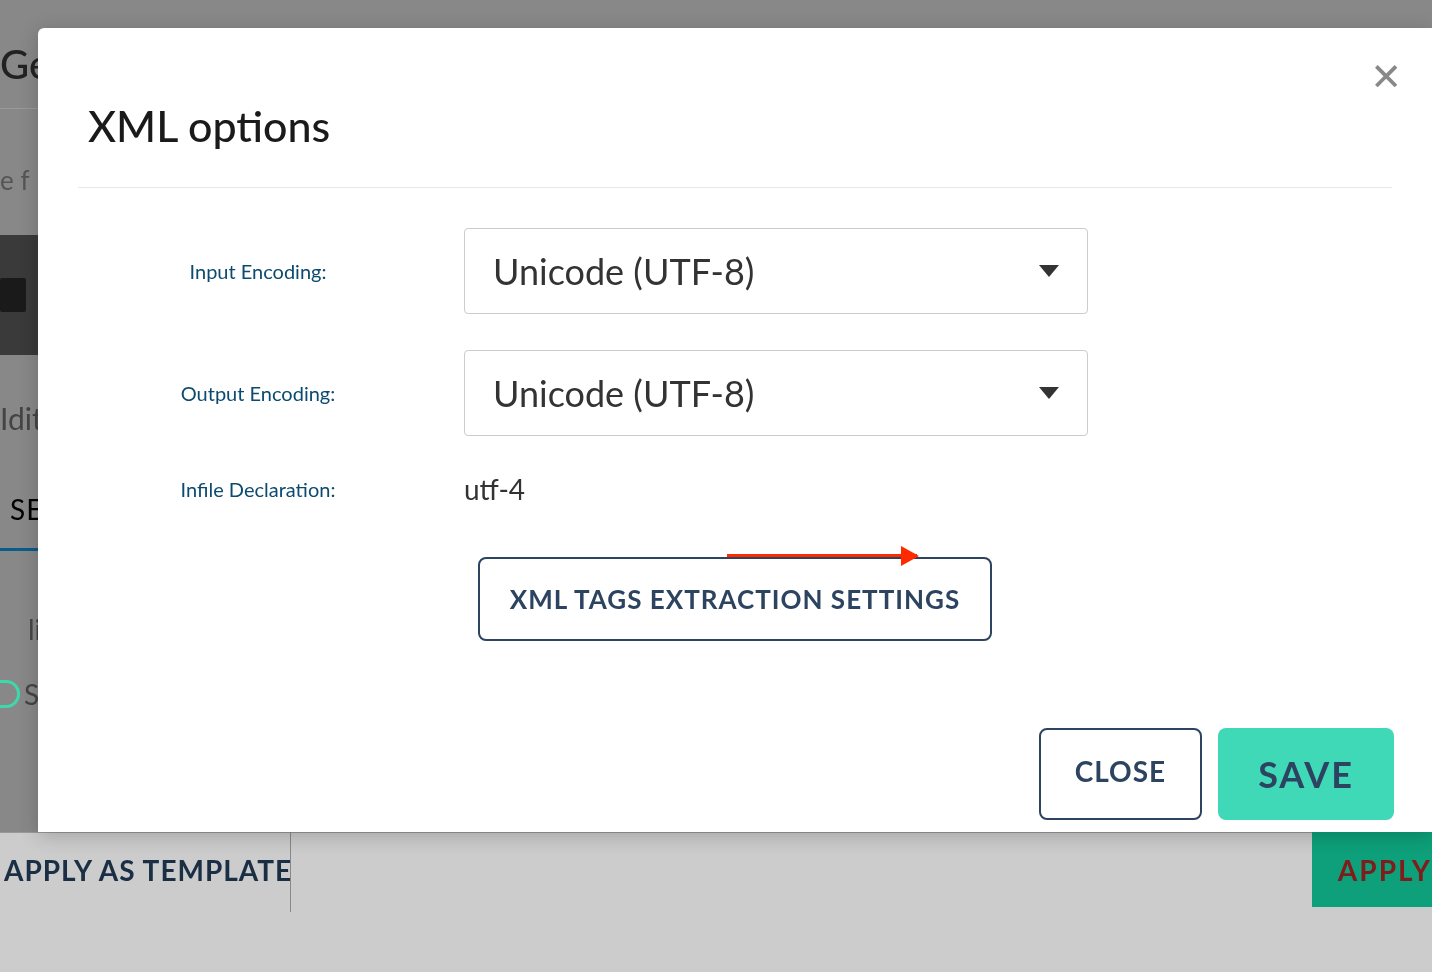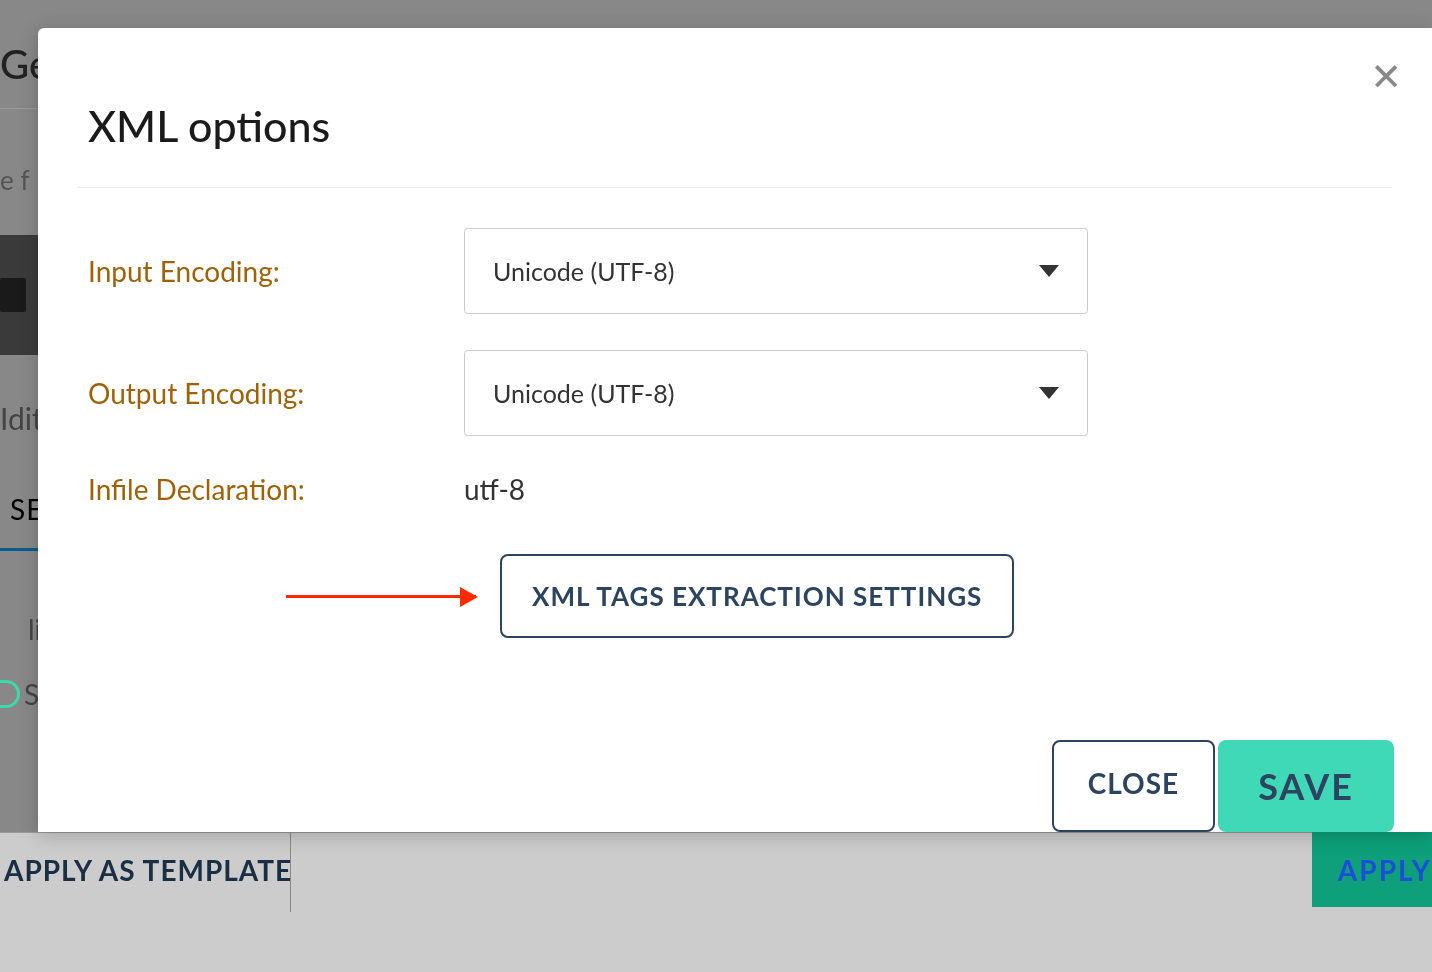--- a/index.html
+++ b/index.html
@@ -138,21 +138,21 @@
       height: 75px;
       background: #0da07a;
     }
     .bg-apply-text {
       position: absolute;
       bottom: 85px;
       right: 0;
       font-size: 28px;
       font-weight: 700;
       letter-spacing: 2px;
-      color: #1d4ed8;
+      color: #7f1d1d;
     }
     .bg-right-x {
       position: absolute;
       top: 280px;
       right: 0;
       font-size: 38px;
       color: #555;
       font-weight: 300;
     }
     .bg-top-line {
@@ -200,39 +200,39 @@
     .modal-body {
       padding: 40px 50px 20px 50px;
     }
     .form-row {
       display: flex;
       align-items: center;
       margin-bottom: 36px;
     }
     .form-label {
       width: 376px;
-      text-align: left;
-      font-size: 28px;
-      color: #a16207;
+      text-align: center;
+      font-size: 20px;
+      color: #0c4a6e;
       padding-right: 36px;
     }
     .form-select {
       flex: 0 0 624px;
       height: 86px;
       border: 1px solid #ccc;
       border-radius: 4px;
       display: flex;
       align-items: center;
       justify-content: space-between;
       padding: 0 28px;
       cursor: pointer;
       background: #fff;
     }
     .form-select-value {
-      font-size: 25px;
+      font-size: 36px;
       color: #333;
     }
     .caret-down {
       width: 0;
       height: 0;
       border-left: 10px solid transparent;
       border-right: 10px solid transparent;
       border-top: 12px solid #333;
     }
     .form-static {
@@ -248,20 +248,21 @@
       font-weight: 700;
       letter-spacing: 1px;
       color: #2c4460;
       cursor: pointer;
       background: #fff;
     }
     .button-row {
       display: flex;
       align-items: center;
       margin-top: 48px;
+      flex-direction: column;
     }
     .button-row-spacer {
       width: 412px;
       display: flex;
       align-items: center;
       justify-content: flex-end;
       padding-right: 24px;
       position: relative;
     }
     
@@ -283,22 +284,22 @@
       border-top: 10px solid transparent;
       border-bottom: 10px solid transparent;
     }
     
     
     .modal-footer {
       position: absolute;
       bottom: 0;
       right: 38px;
       display: flex;
-      gap: 3px;
-      padding-bottom: 0;
+      gap: 16px;
+      padding-bottom: 12px;
     }
     .btn-close {
       border: 2px solid #2c4460;
       border-radius: 8px;
       background: #fff;
       padding: 24px 34px;
       font-size: 28px;
       font-weight: 700;
       letter-spacing: 1px;
       color: #2c4460;
@@ -358,21 +359,21 @@
     <div class="form-row">
       <div class="form-label">Output Encoding:</div>
       <div class="form-select">
         <span class="form-select-value">Unicode (UTF-8)</span>
         <span class="caret-down"></span>
       </div>
     </div>
 
     <div class="form-row">
       <div class="form-label">Infile Declaration:</div>
-      <div class="form-static">utf-8</div>
+      <div class="form-static">utf-4</div>
     </div>
 
     <div class="button-row">
       <div class="button-row-spacer">
         <div class="red-arrow"></div>
       </div>
       <div class="outlined-button">XML TAGS EXTRACTION SETTINGS</div>
     </div>
 
   </div>

